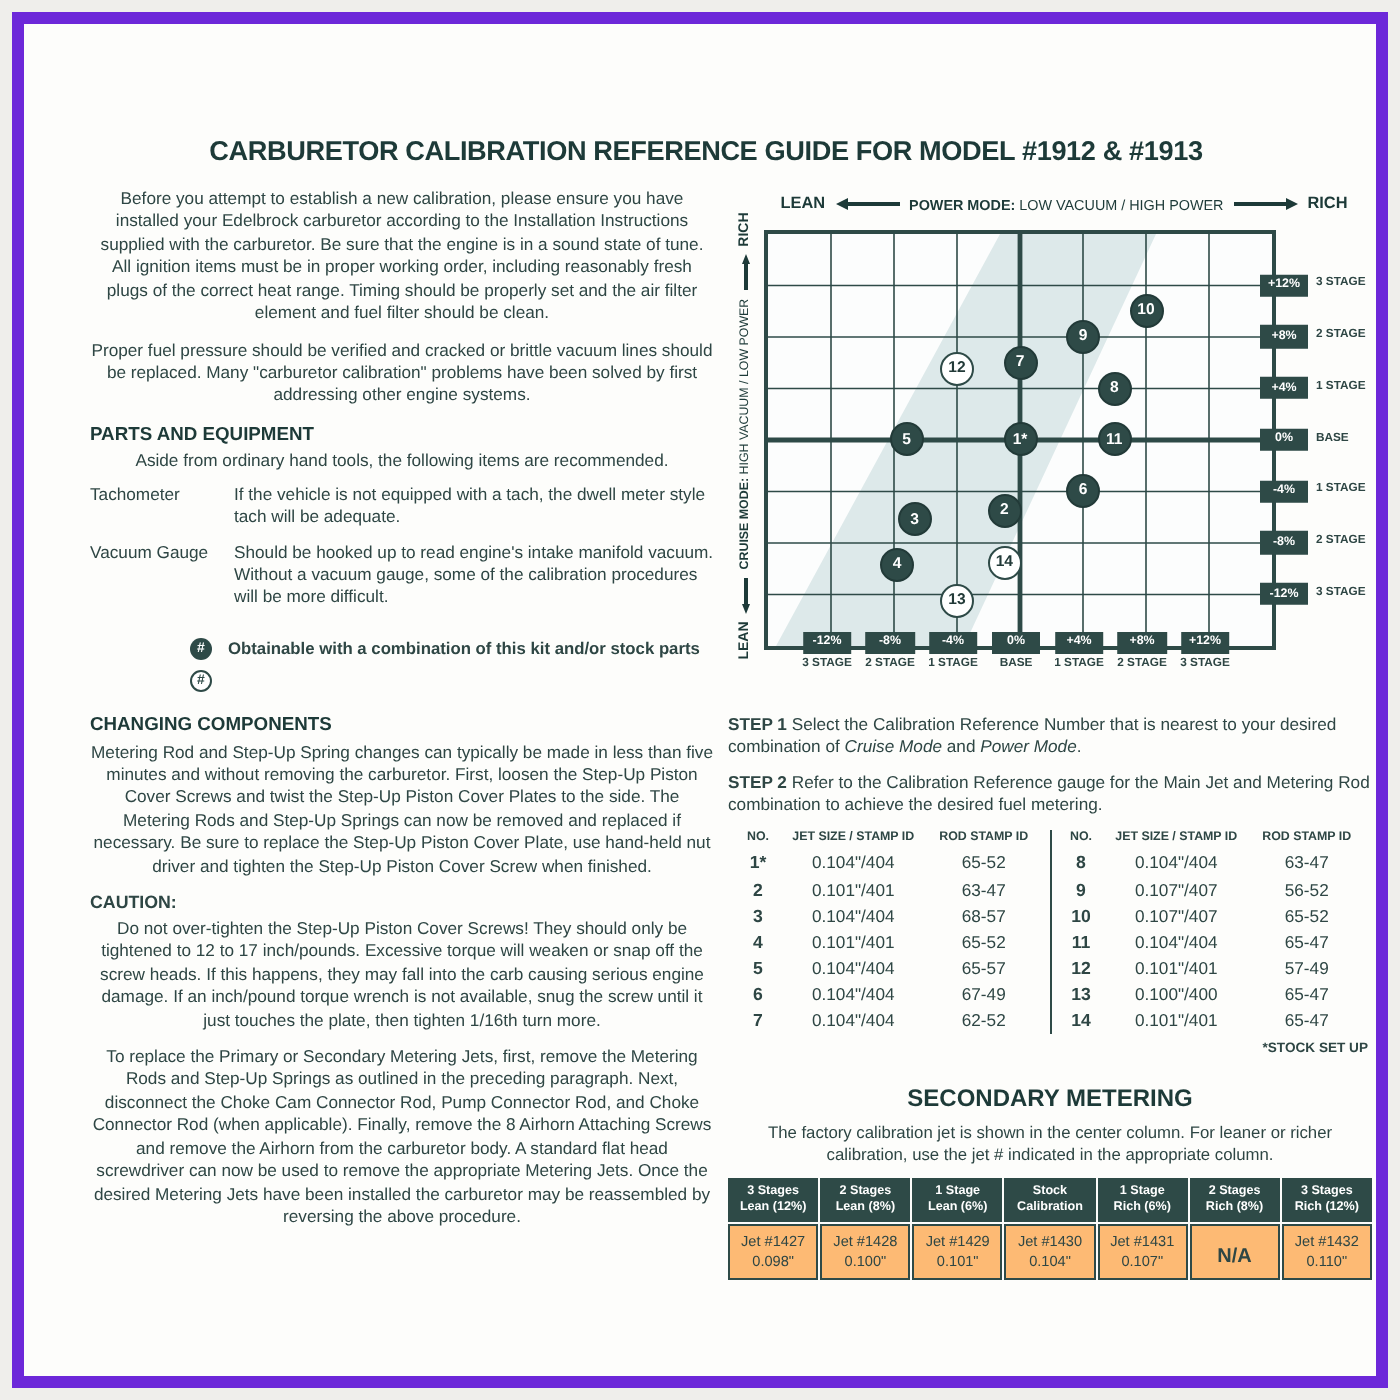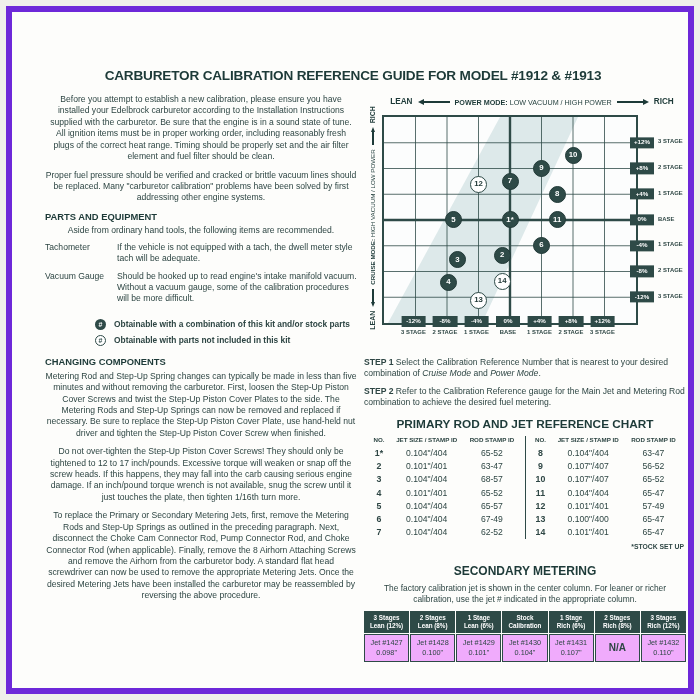--- a/index.html
+++ b/index.html
@@ -92,22 +92,22 @@
   .ptable .ncell{ font-size:8.8px; font-weight:bold; text-align:center; }
   .ptable .vcell{ font-size:8.6px; text-align:center; }
   .stock-note{ text-align:right; font-size:6.8px; font-weight:bold; margin:3px 2px 0 0; }
 
   .sec-title{ text-align:center; font-size:12px; font-weight:bold; color:#1d3a38; margin:13px 0 3px 0; }
   .sec-desc{ text-align:center; font-size:8.4px; margin:0 0 6px 0; }
   .stable{ display:grid; grid-template-columns:repeat(7,1fr); gap:1px; }
   .stable .shead{ background:#2e4a47; color:#fff; font-size:6.3px; font-weight:bold;
                   text-align:center; padding:2.5px 1px; line-height:1.35; }
   .stable .sval{ border:1px solid #2e4a47; font-size:7.3px; text-align:center;
-                 padding:2.5px 1px; line-height:1.4; background:#f0abfc;
-                 display:flex; flex-direction:column; justify-content:center; }
+                 padding:2.5px 1px; line-height:1.4; background:#fdba74;
+                 display:flex; flex-direction:column; justify-content:flex-end; }
   .stable .sval.na{ font-size:10px; font-weight:bold; }
 </style>
 </head>
 <body>
 
 <div class="page">
   <div class="content">
 
     <h1 class="title">CARBURETOR CALIBRATION REFERENCE GUIDE FOR MODEL #1912 &amp; #1913</h1>
 
@@ -128,25 +128,25 @@
               <span class="desc">Should be hooked up to read engine's intake manifold vacuum. Without a vacuum gauge, some of the calibration procedures will be more difficult.</span>
             </div>
           </div>
         <div class="legend-block" id="legend-block">
             <div class="legend-row">
               <span class="licon filled">#</span>
               <span class="ltext">Obtainable with a combination of this kit and/or stock parts</span>
             </div>
             <div class="legend-row">
               <span class="licon outline">#</span>
-              <span class="ltext">Obtainable with parts not included in this kit</span>
             </div>
           </div>
         <div class="sec-head">CHANGING COMPONENTS</div>
         <p class="just">Metering Rod and Step-Up Spring changes can typically be made in less than five minutes and without removing the carburetor. First, loosen the Step-Up Piston Cover Screws and twist the Step-Up Piston Cover Plates to the side. The Metering Rods and Step-Up Springs can now be removed and replaced if necessary. Be sure to replace the Step-Up Piston Cover Plate, use hand-held nut driver and tighten the Step-Up Piston Cover Screw when finished.</p>
+        <div class="caution-head">CAUTION:</div>
         <p class="just">Do not over-tighten the Step-Up Piston Cover Screws! They should only be tightened to 12 to 17 inch/pounds. Excessive torque will weaken or snap off the screw heads. If this happens, they may fall into the carb causing serious engine damage. If an inch/pound torque wrench is not available, snug the screw until it just touches the plate, then tighten 1/16th turn more.</p>
         <p class="just">To replace the Primary or Secondary Metering Jets, first, remove the Metering Rods and Step-Up Springs as outlined in the preceding paragraph. Next, disconnect the Choke Cam Connector Rod, Pump Connector Rod, and Choke Connector Rod (when applicable). Finally, remove the 8 Airhorn Attaching Screws and remove the Airhorn from the carburetor body. A standard flat head screwdriver can now be used to remove the appropriate Metering Jets. Once the desired Metering Jets have been installed the carburetor may be reassembled by reversing the above procedure.</p>
       </div>
 
       <div class="col-right">
 
         <div class="power-header">
           <span class="end">LEAN</span>
           <span class="arrow">
               <i class="tri l"></i>
@@ -271,21 +271,20 @@
               <div class="blabel" style="left: 87.5%;">
                 <span class="tag">+12%</span>
                 <span class="stage">3 STAGE</span>
               </div>
             </div>
         </div>
 
         <p class="step"><b>STEP 1</b><span> Select the Calibration Reference Number that is nearest to your desired combination of </span><i>Cruise Mode</i><span> and </span><i>Power Mode</i><span>.</span></p>
         <p class="step"><b>STEP 2</b><span> Refer to the Calibration Reference gauge for the Main Jet and Metering Rod combination to achieve the desired fuel metering.</span></p>
 
-        <div class="chart-title">PRIMARY ROD AND JET REFERENCE CHART</div>
 
         <div class="ptable">
           <div class="half left" id="ptable-left">
               <div class="hcell">NO.</div>
               <div class="hcell">JET SIZE / STAMP ID</div>
               <div class="hcell">ROD STAMP ID</div>
               <div class="ncell">1*</div>
               <div class="vcell">0.104"/404</div>
               <div class="vcell">65-52</div>
               <div class="ncell">2</div>

